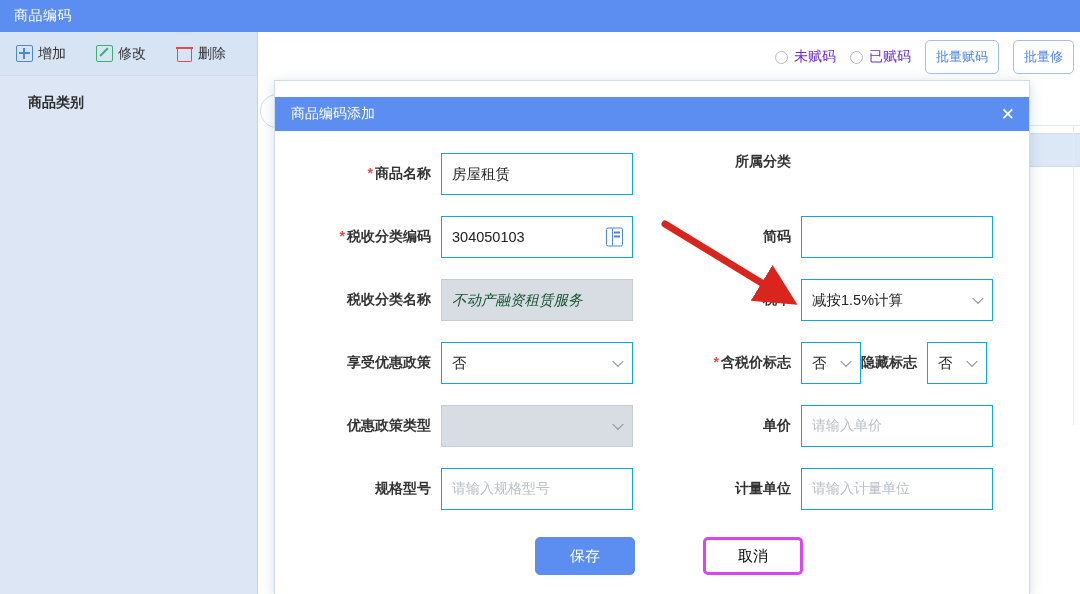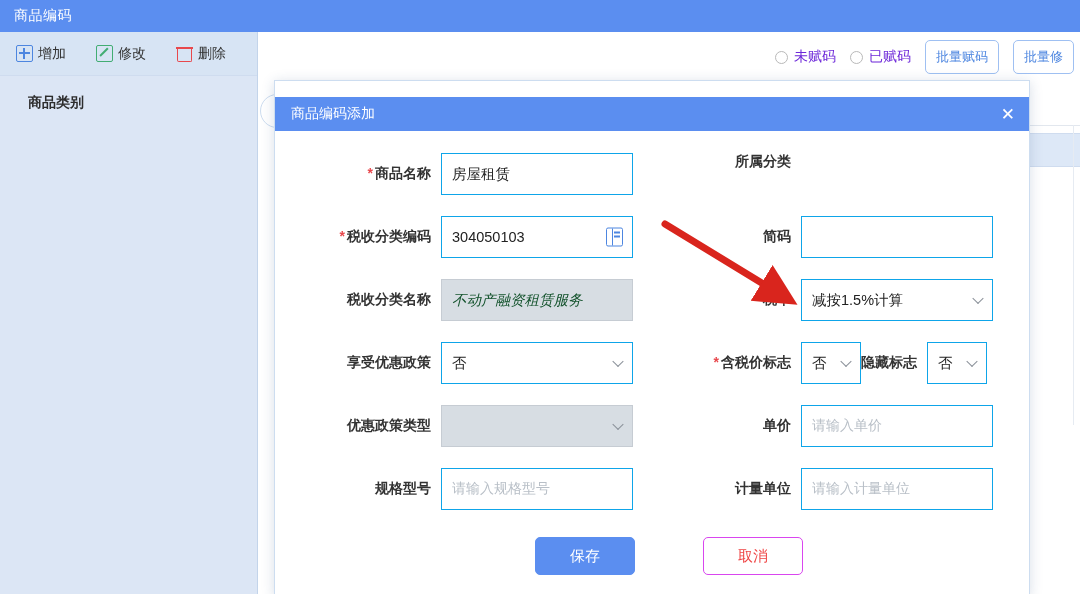--- a/index.html
+++ b/index.html
@@ -158,21 +158,21 @@
   
   .dlg-actions {
     position: absolute; left: 0; top: 406px; width: 756px;
     display: flex; justify-content: center; gap: 68px; margin-left: 16px;
   }
   .btn {
     width: 100px; height: 38px; border-radius: 5px; font-size: 15px;
     display: flex; align-items: center; justify-content: center; cursor: pointer;
   }
   .btn-primary { background: #5b8ef0; color: #fff; border: 1px solid #5b8ef0; }
-  .btn-ghost { background: #fff; color: #ef4444; border: 1px solid #d946ef; }
+  .btn-ghost { background: #fff; color: #000000; border: 3px solid #d946ef; }
 
   
   .arrow-svg { position: absolute; left: 0; top: 0; width: 1080px; height: 594px; pointer-events: none; }
 </style>
 </head>
 <body>
 
 <div id="app">
 
   <div class="app-titlebar">

